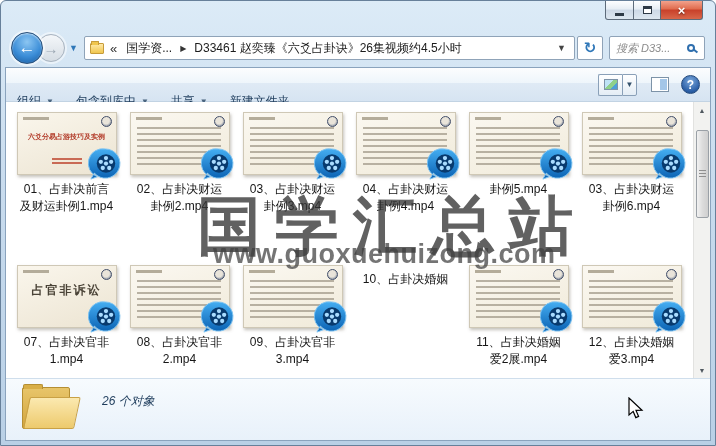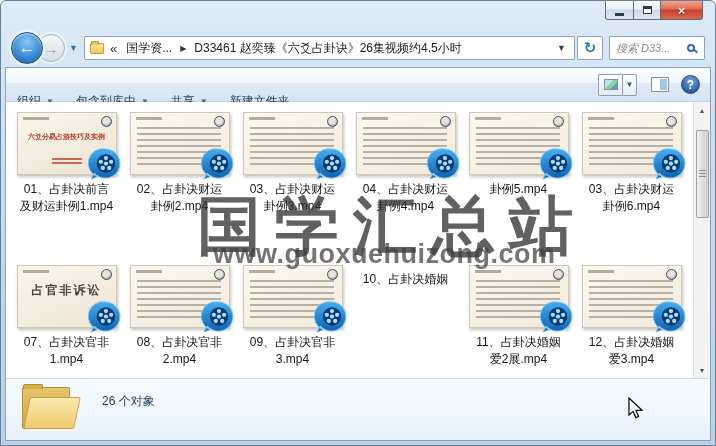--- a/index.html
+++ b/index.html
@@ -132,21 +132,21 @@
   .details { height:62px; flex:none; border-top:1px solid #cfdeec;
     background:linear-gradient(180deg,#f7fbfe,#e8f1fa); display:flex; align-items:flex-start; }
   .bigfolder { width:52px; height:42px; margin:8px 0 0 16px; position:relative; flex:none; }
   .bf-back { position:absolute; inset:0 4px 0 0; background:linear-gradient(180deg,#e8c56a,#d2a53e);
     border:1px solid #b58f33; border-radius:2px; }
   .bf-back::before { content:""; position:absolute; top:-4px; left:0; width:18px; height:4px;
     background:#d9af48; border:1px solid #b58f33; border-bottom:none; border-radius:2px 2px 0 0; }
   .bf-front { position:absolute; left:1px; right:0; bottom:0; height:32px;
     background:linear-gradient(180deg,#fbe9b0,#edca6d); border:1px solid #c9a145;
     border-radius:2px; transform:skewX(-12deg); transform-origin:bottom left; }
-  .details-text { margin:14px 0 0 28px; font-size:12px; color:#1e3c5c; }
+  .details-text { margin:14px 0 0 28px; font-size:12px; color:#1e3c5c;font-style:italic; }
 
   
   .watermark { position:absolute; left:0; top:0; width:716px; height:446px; pointer-events:none; z-index:50; }
   .wm-title { position:absolute; left:196px; top:182px; font-size:64px; font-weight:bold;
     letter-spacing:14px; color:rgba(52,52,52,.78); white-space:nowrap; }
   .wm-url { position:absolute; left:212px; top:238px; font-size:27px; font-weight:bold;
     color:rgba(62,62,62,.72); letter-spacing:.5px; white-space:nowrap; }
 
   
   .cursor { position:absolute; left:626px; top:396px; z-index:60; pointer-events:none; }

